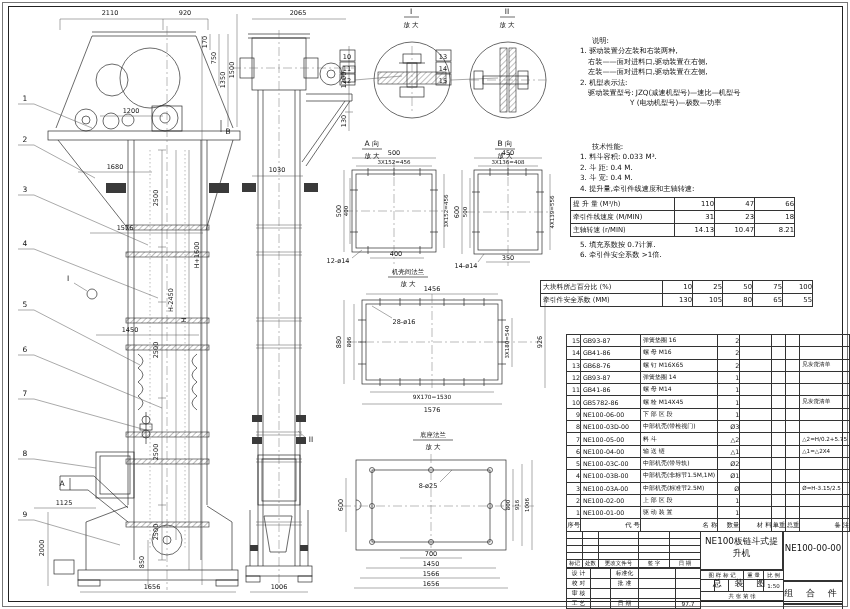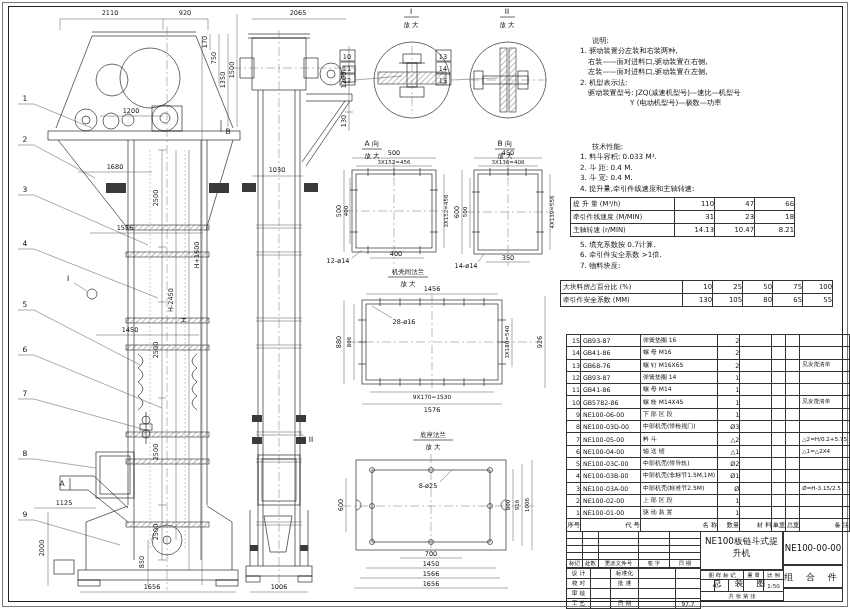--- a/index.html
+++ b/index.html
@@ -18,36 +18,36 @@
   svg text{stroke:none;fill:#111;font-size:6.5px;text-anchor:middle;font-family:"DejaVu Sans",sans-serif}
   svg text.big{font-size:7.5px}
 
   .abs{position:absolute}
   .notes{left:574px;top:36px;width:266px;font-size:7.2px;line-height:10.4px;white-space:nowrap}
   .n-h{padding-left:18px}.n-1{padding-left:6px}.n-2{padding-left:14px}.n-3{padding-left:56px}
   table{border-collapse:collapse;table-layout:fixed}
   td{border:1px solid #333;font-size:6.8px;padding:0 2px;height:12px;overflow:hidden;white-space:nowrap}
   td.c{text-align:right;padding:0}
   .speed{left:570px;top:197px}
-  .lump{left:560px;top:280px}
+  .lump{left:540px;top:280px}
   .bom{left:566px;top:334px}
   .bom td{height:11.3px;font-size:6.3px}
   .bom td.nm{font-size:6px}
   .bom td.rm{font-size:5.6px}
   .tb-left{left:566px;top:531px}
   .tb-left td{height:6px;font-size:5.5px;text-align:center;padding:0}
   .tb-roles td{height:8.4px;font-size:5.8px}
   .tb-mid{left:700px;top:531px;width:83px}
   .tb-title{box-sizing:border-box;width:83px;height:39px;border:1px solid #333;text-align:center}
   .tb-title .t1{font-size:8.8px;margin-top:4px}
   .tb-title .t2{font-size:9px;letter-spacing:5px;margin-top:17px}
   .tb-mid table td{height:8px;font-size:5.5px;text-align:center;padding:0}
   .tb-right{left:783px;top:531px;width:60px}
   .tb-box{box-sizing:border-box;width:60px;border:1px solid #333;text-align:center}
-  .num{height:34px;line-height:33px;font-size:8.6px}
+  .num{height:50px;line-height:33px;font-size:8.6px}
   .typ{height:23px;line-height:23px;font-size:9px;letter-spacing:5px}
   .emp{height:14px}
 </style>
 </head>
 <body>
 
 <div class="canvas">
   <div class="frame-outer"></div>
   <div class="frame-inner"></div>
 
@@ -532,21 +532,20 @@
           <td class="c">14.13</td>
           <td class="c">10.47</td>
           <td class="c">8.21</td>
         </tr>
       </tbody>
   </table>
 
   <div class="abs notes" style="top:240px">
     <div class="n-1">5. 填充系数按 0.7计算.</div>
     <div class="n-1">6. 牵引件安全系数 &gt;1倍.</div>
-    <div class="n-1">7. 物料块度:</div>
   </div>
 
   <table class="abs lump">
     <colgroup>
         <col style="width:122px">
         <col style="width:30px">
         <col style="width:30px">
         <col style="width:30px">
         <col style="width:30px">
         <col style="width:30px">

